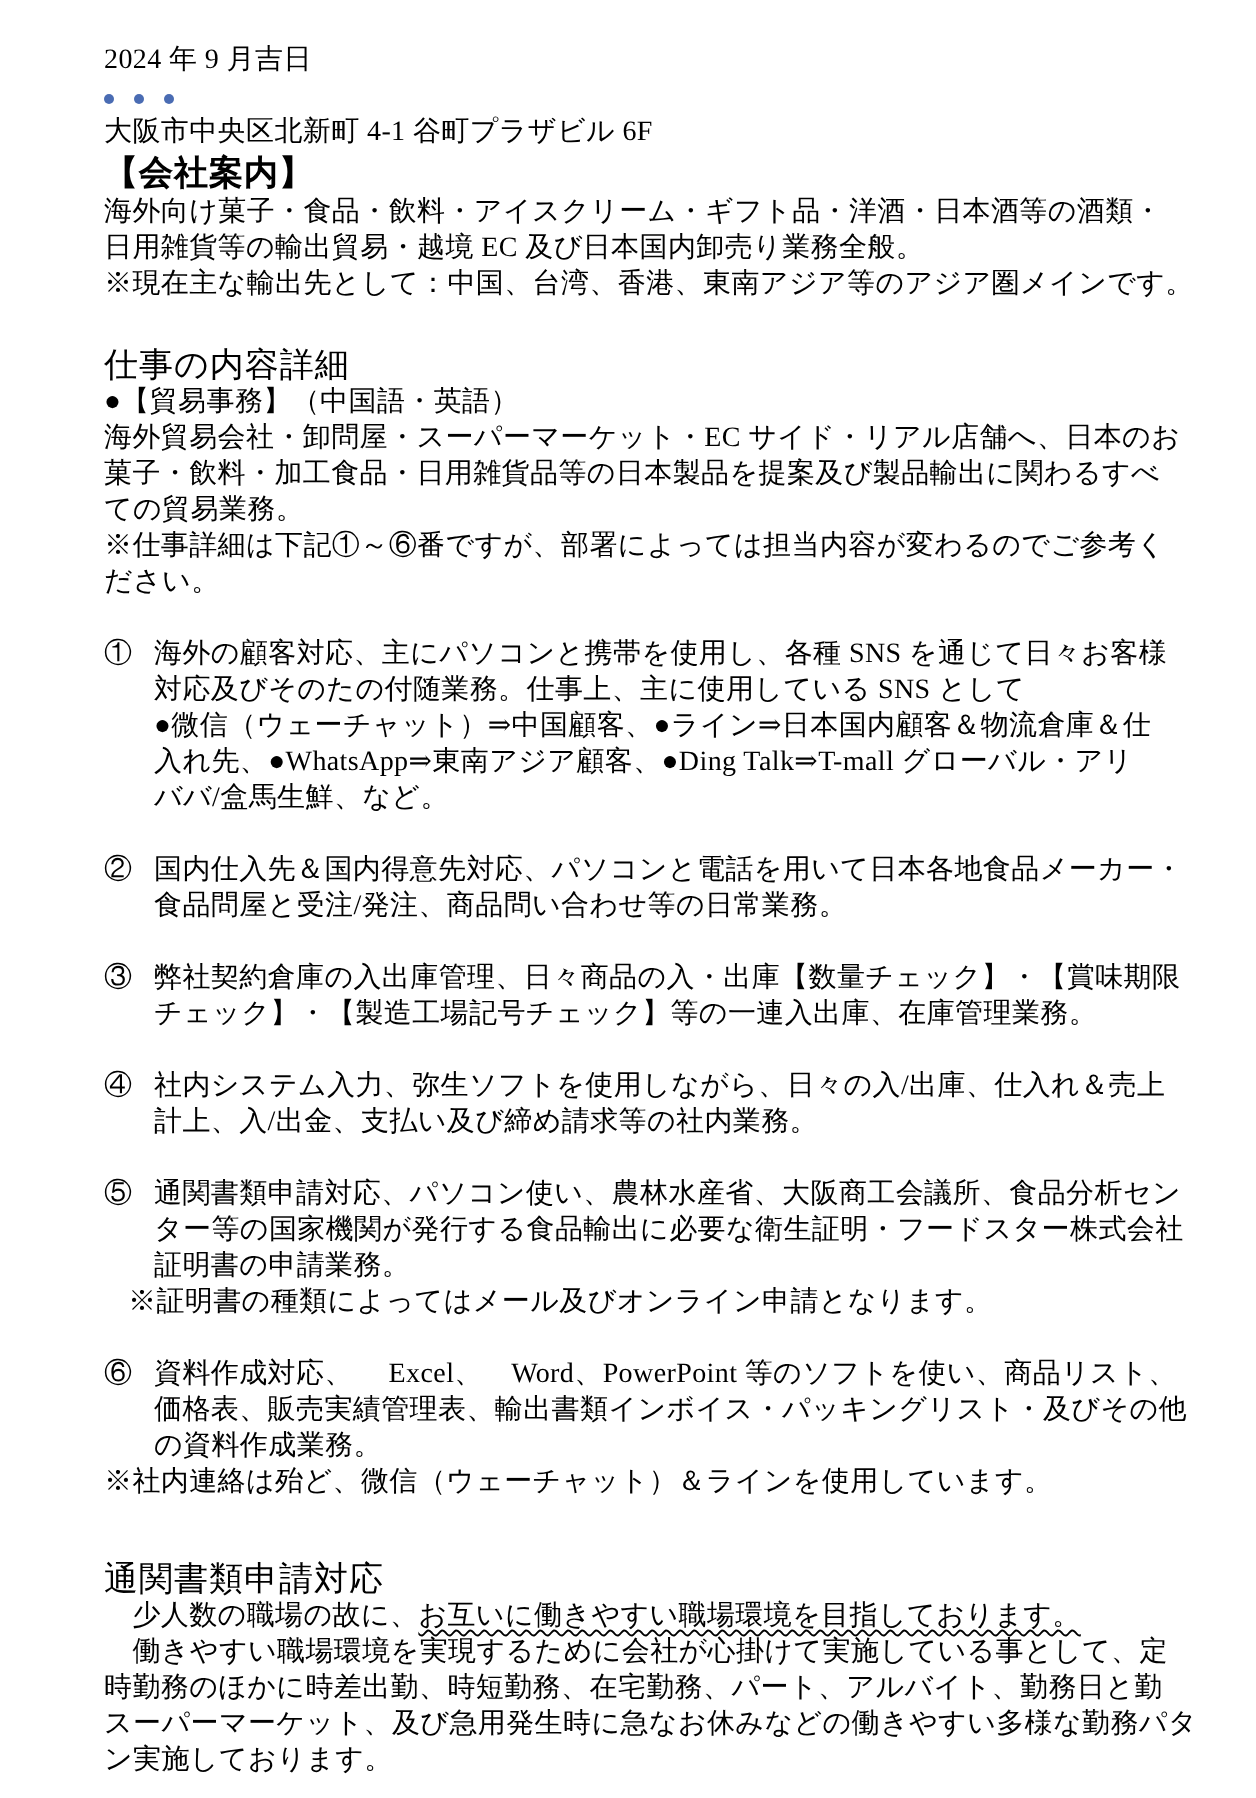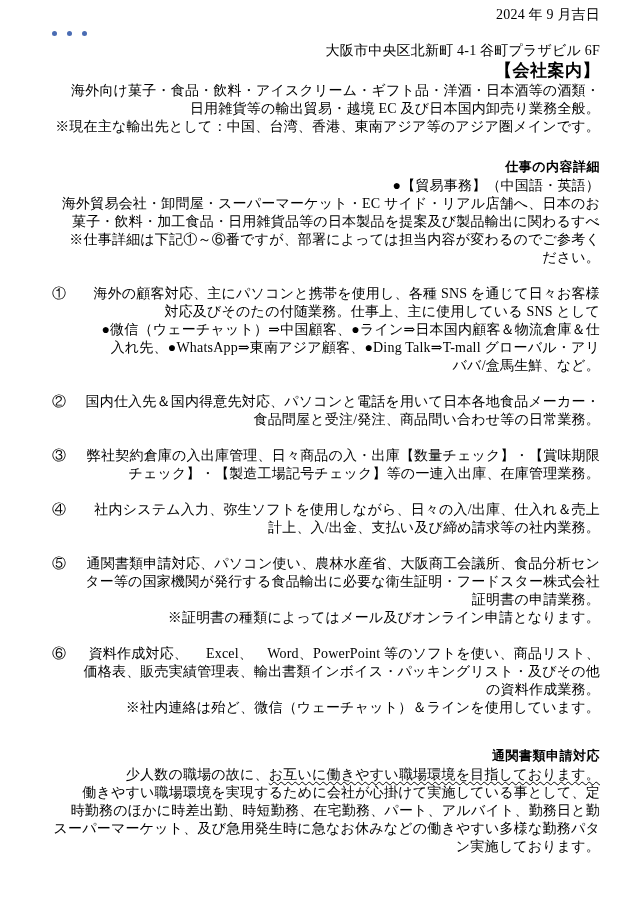--- a/index.html
+++ b/index.html
@@ -13,23 +13,22 @@
     overflow: hidden;
     color: #000000;
     font-family: "Liberation Serif", "DejaVu Serif", serif;
     font-size: 14px;
     line-height: 18px;
   }
   .doc {
     box-sizing: border-box;
     width: 628px;
     height: 899px;
-    padding: 6px 28px 0 52px;
+    padding: 22px 28px 0 52px;
     position: relative;
-    text-align: right;
   }
   .line {
     white-space: pre-wrap;
     font-size: 14px;
     line-height: 18px;
     min-height: 18px;
     letter-spacing: 0.2px;
   }
   .dots-row {
     height: 18px;
@@ -45,22 +44,22 @@
   }
   .about-title {
     font-size: 17px;
     line-height: 22px;
     letter-spacing: 0.5px;
     white-space: pre-wrap;
     font-weight: bold;
   }
   .heading {
     font-family: "Liberation Sans", "DejaVu Sans", sans-serif;
-    font-weight: bold;
-    font-size: 13px;
+    font-weight: normal;
+    font-size: 17px;
     line-height: 20px;
     letter-spacing: 0.5px;
     margin: 0;
   }
   .heading-job { margin-top: 21px; }
   .heading-workplace { margin-top: 29px; }
   .items { margin-top: 18px; }
   .item {
     position: relative;
     padding-left: 25px;
@@ -100,20 +99,21 @@
 
   <div class="about-title">【会社案内】</div>
   <div class="line">海外向け菓子・食品・飲料・アイスクリーム・ギフト品・洋酒・日本酒等の酒類・</div>
   <div class="line">日用雑貨等の輸出貿易・越境 EC 及び日本国内卸売り業務全般。</div>
   <div class="line">※現在主な輸出先として：中国、台湾、香港、東南アジア等のアジア圏メインです。</div>
 
   <div class="heading heading-job">仕事の内容詳細</div>
   <div class="line">●【貿易事務】（中国語・英語）</div>
   <div class="line">海外貿易会社・卸問屋・スーパーマーケット・EC サイド・リアル店舗へ、日本のお</div>
   <div class="line">菓子・飲料・加工食品・日用雑貨品等の日本製品を提案及び製品輸出に関わるすべ</div>
+  <div class="line">ての貿易業務。</div>
   <div class="line">※仕事詳細は下記①～⑥番ですが、部署によっては担当内容が変わるのでご参考く</div>
   <div class="line">ださい。</div>
 
   <div class="items">
 
     <div class="item">
       <span class="item-num">①</span>
       <div class="line">海外の顧客対応、主にパソコンと携帯を使用し、各種 SNS を通じて日々お客様</div>
       <div class="line">対応及びそのたの付随業務。仕事上、主に使用している SNS として</div>
       <div class="line">●微信（ウェーチャット）⇒中国顧客、●ライン⇒日本国内顧客＆物流倉庫＆仕</div>

